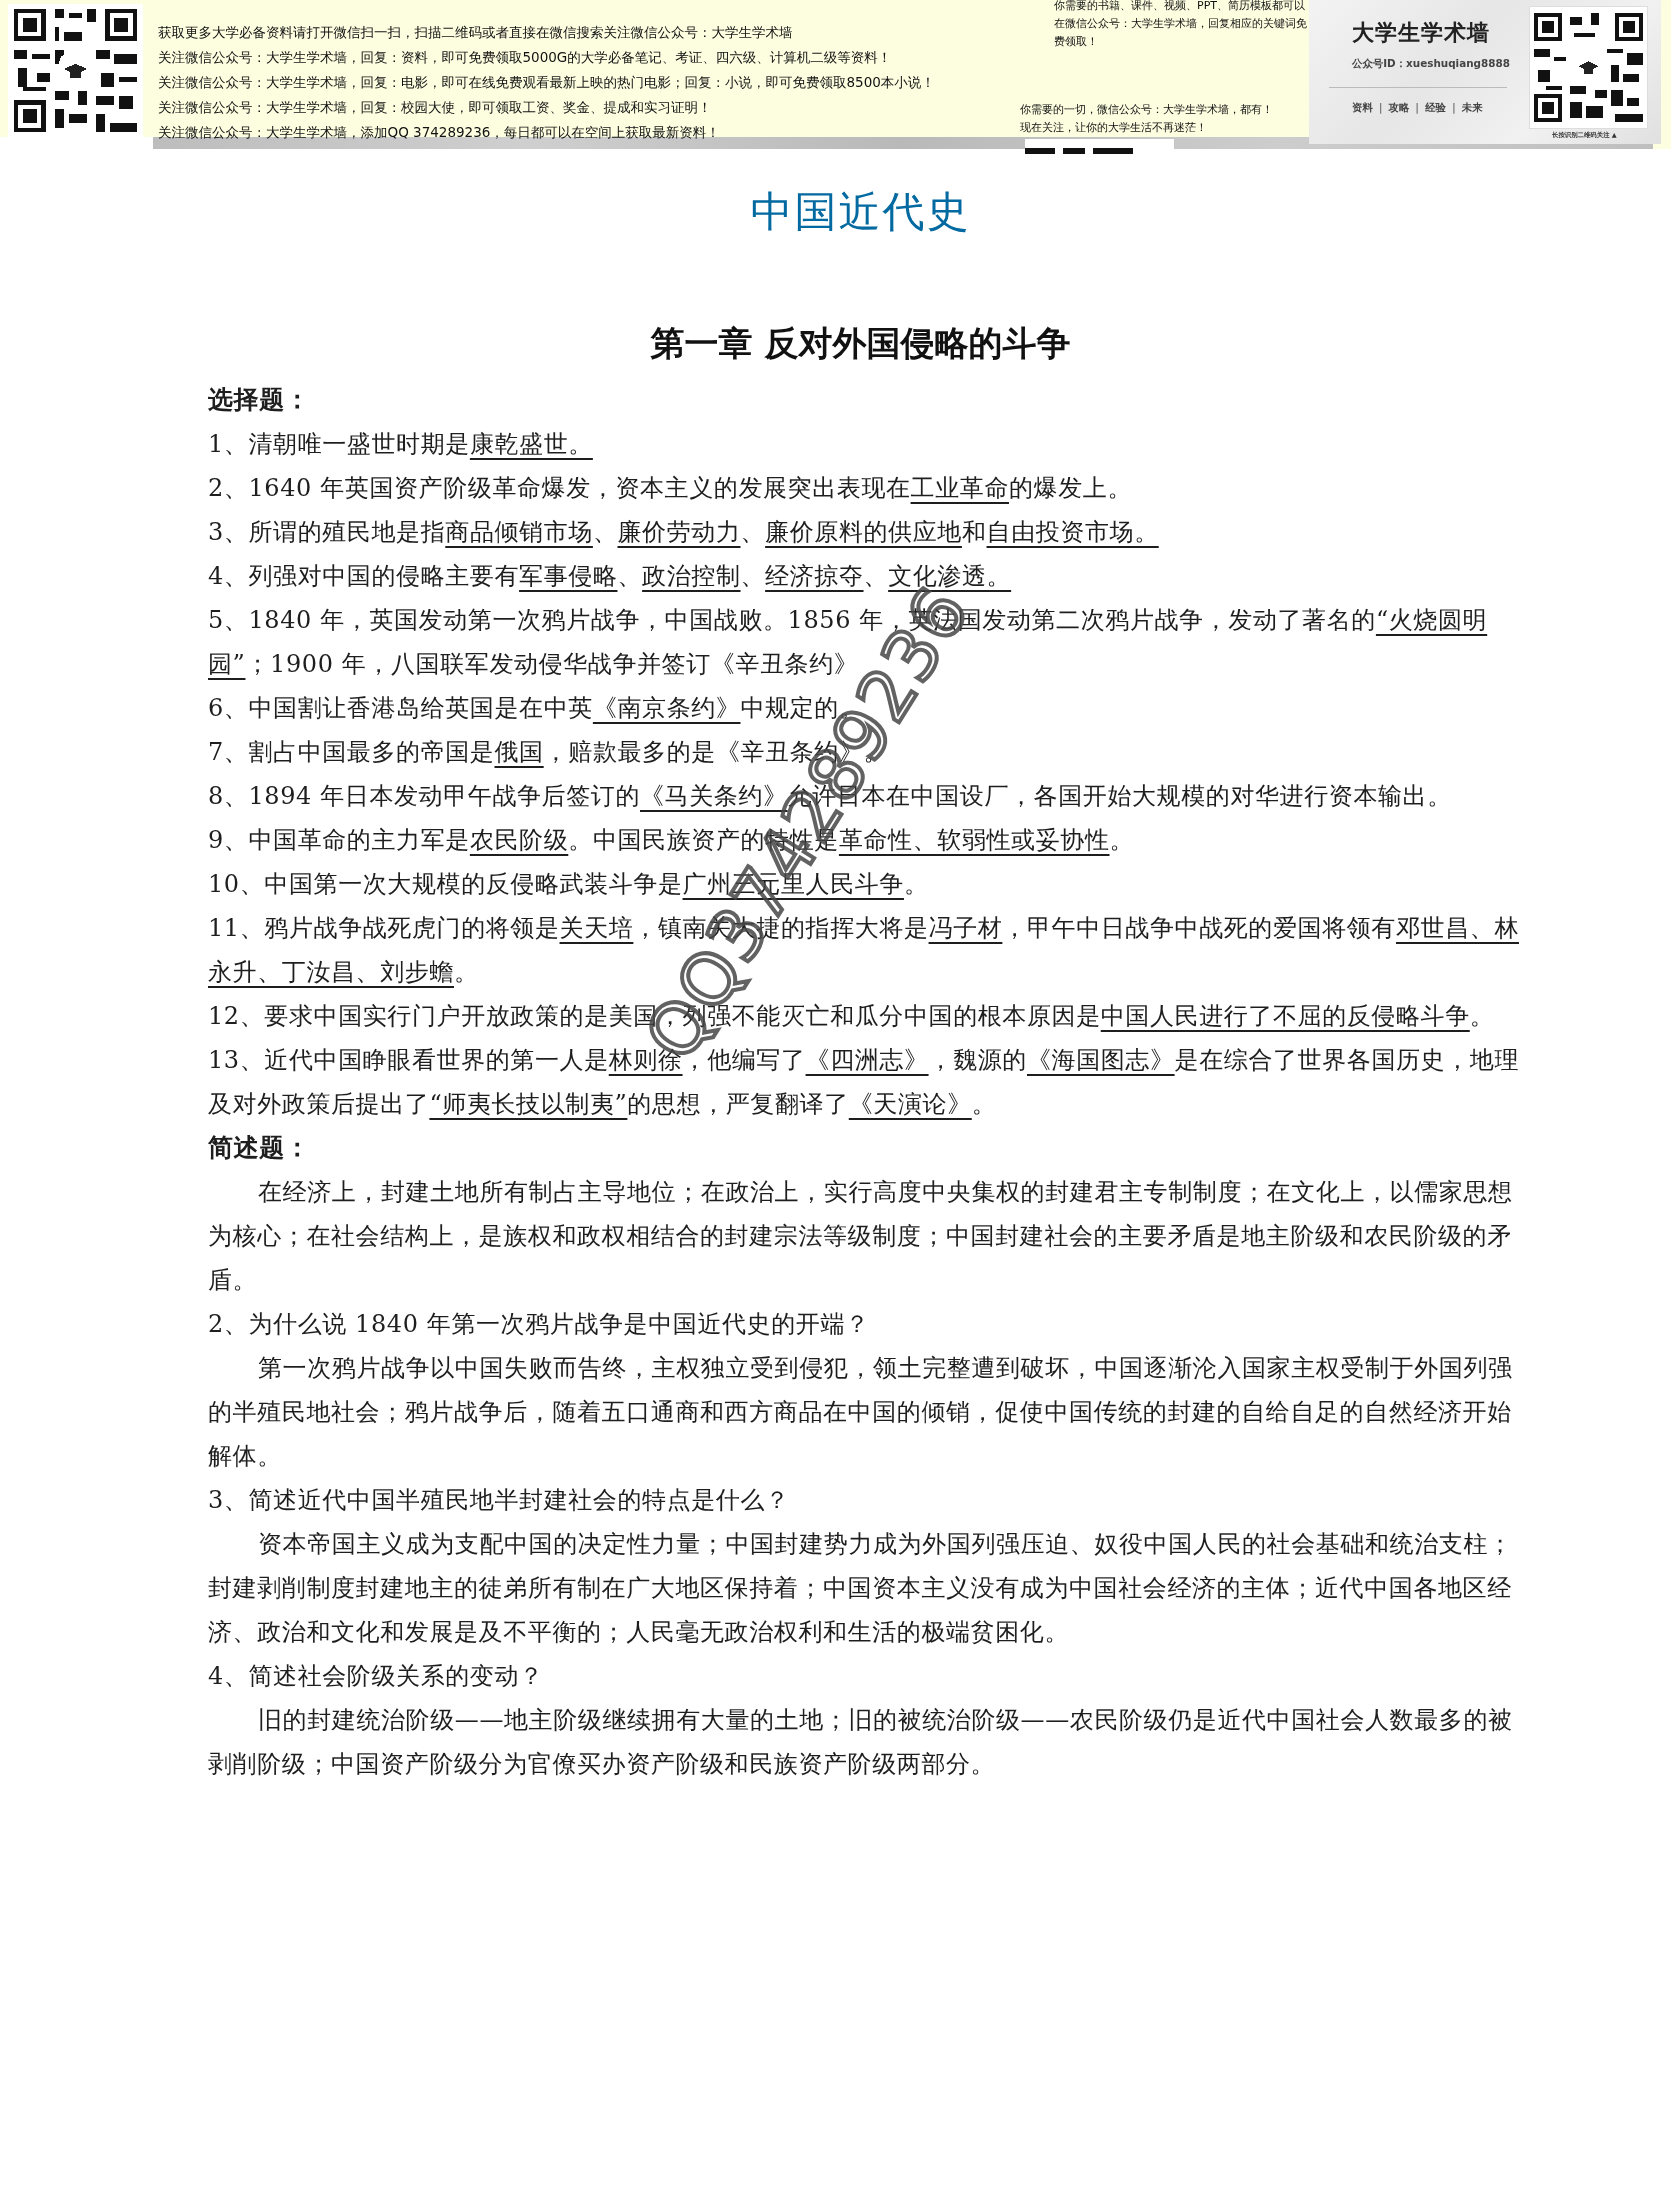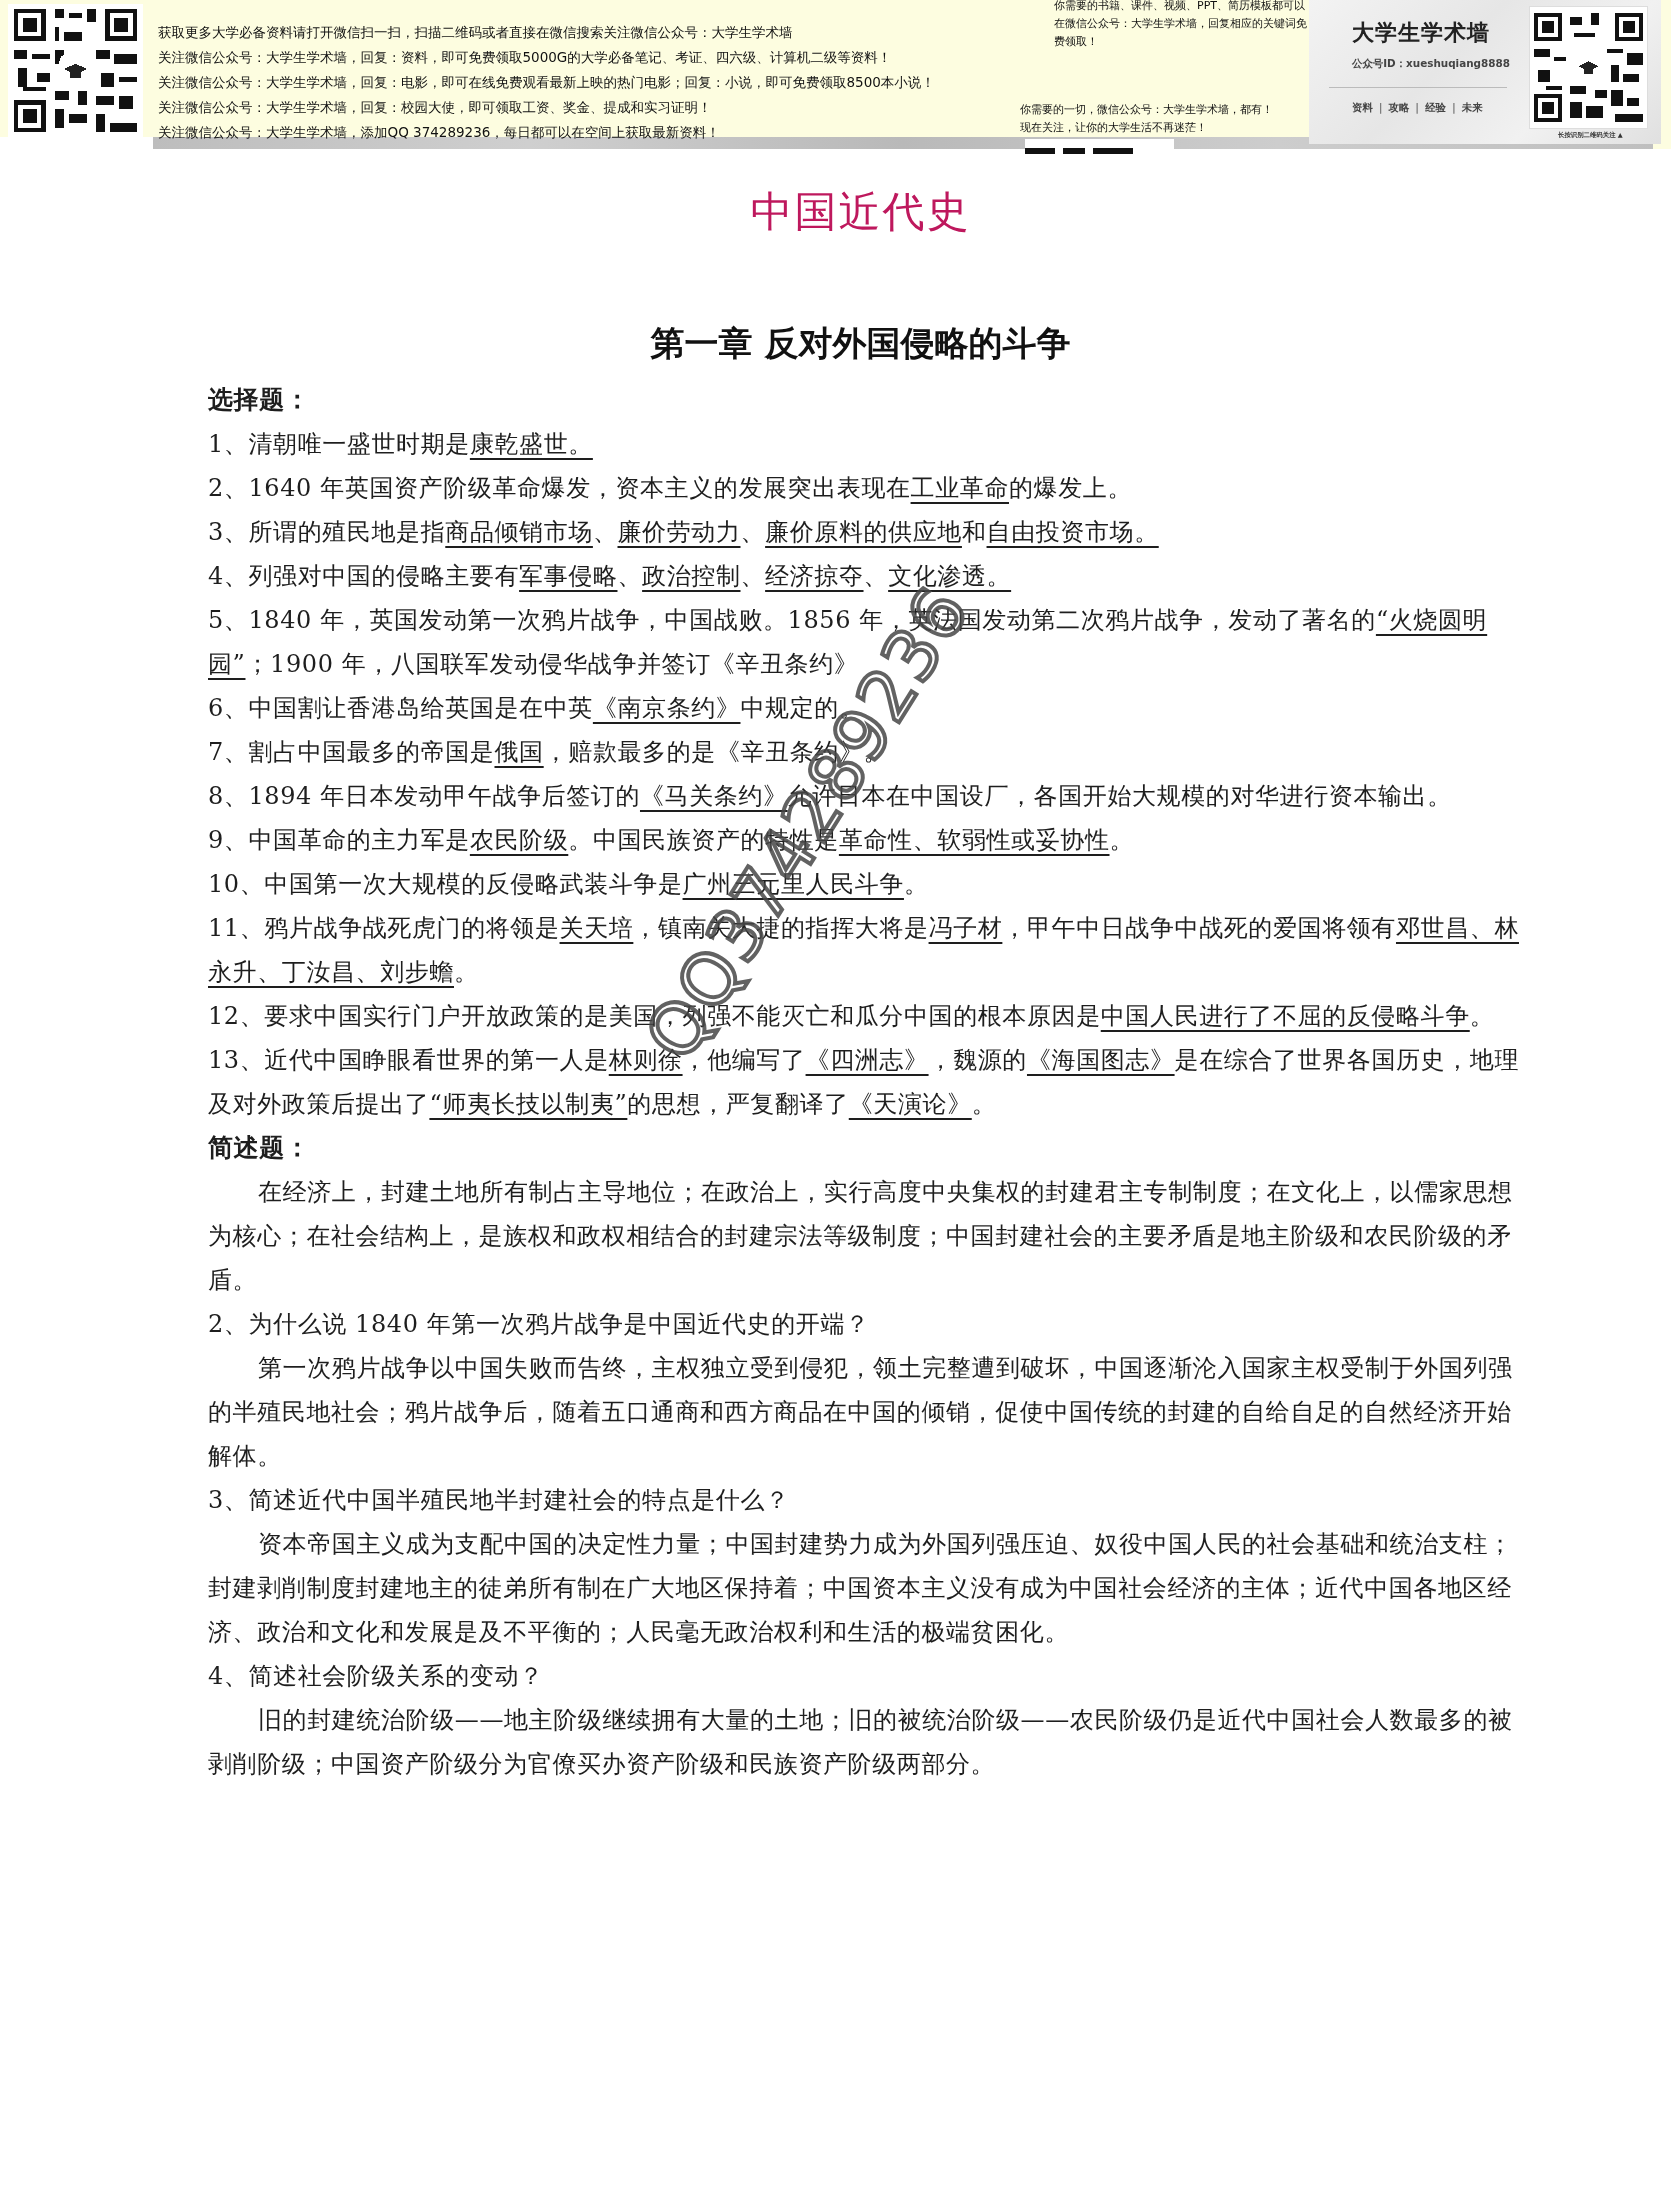--- a/index.html
+++ b/index.html
@@ -28,26 +28,26 @@
           background: linear-gradient(135deg,#f3f3f3,#e6e6e6 40%,#f1f1f1 70%,#e0e0e0); font-weight: bold; }
   .card-title { position: absolute; left: 43px; top: 18px; font-family: "DejaVu Sans", "Liberation Sans", sans-serif;
                 font-size: 22px; color: #222; letter-spacing: 1px; }
   .card-id { position: absolute; left: 43px; top: 57px; font-family: "DejaVu Sans", "Liberation Sans", sans-serif;
              font-size: 10.4px; color: #444; }
   .card-divider { position: absolute; left: 20px; top: 87px; width: 178px; height: 1px; background: #bbb; }
   .card-tags { position: absolute; left: 43px; top: 101px; font-family: "DejaVu Sans", "Liberation Sans", sans-serif;
                font-size: 10.4px; color: #444; }
   .card-tags .sep { color: #777; margin: 0 6px; }
   .qr-right { left: 220px; top: 6px; width: 117px; height: 121px; border: 1px solid #ddd; }
-  .card-caption { position: absolute; left: 249px; top: 131px; font-family: "DejaVu Sans", "Liberation Sans", sans-serif;
+  .card-caption { position: absolute; left: 243px; top: 131px; font-family: "DejaVu Sans", "Liberation Sans", sans-serif;
                   font-size: 6.4px; color: #333; white-space: nowrap; }
 
   
   .doc-title { position: absolute; left: 0; top: 184px; width: 1671px; text-align: center;
-               font-family: "DejaVu Sans", "Liberation Sans", sans-serif; font-size: 42px; color: #be185d; letter-spacing: 2px; padding-left: 50px; box-sizing: border-box; }
+               font-family: "DejaVu Sans", "Liberation Sans", sans-serif; font-size: 42px; color: #0369a1; letter-spacing: 2px; padding-left: 50px; box-sizing: border-box; }
   .chapter-title { position: absolute; left: 0; top: 309px; width: 1671px; text-align: center;
                    font-family: "DejaVu Sans", "Liberation Sans", sans-serif; font-size: 34px; font-weight: bold; color: #111; padding-left: 50px; box-sizing: border-box; margin-top: 12px; }
   .content { position: absolute; left: 208px; top: 378px; width: 1317px;
              font-size: 24px; line-height: 44px; color: #1e1e1e; letter-spacing: 0.6px; }
   .content p { margin: 0; }
   .sec-head { font-family: "DejaVu Sans", "Liberation Sans", sans-serif; font-weight: bold; font-size: 25px; }
   .indent { text-indent: 50px; }
   .ul { text-decoration: underline; text-decoration-thickness: 2px; text-underline-offset: 6px; }
 
   .watermark { position: absolute; left: 629px; top: 1030px; transform: rotate(-58deg); transform-origin: left top;

